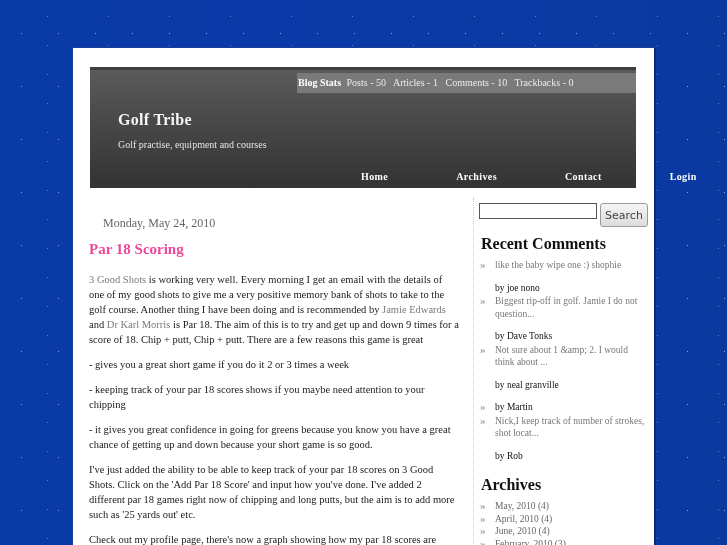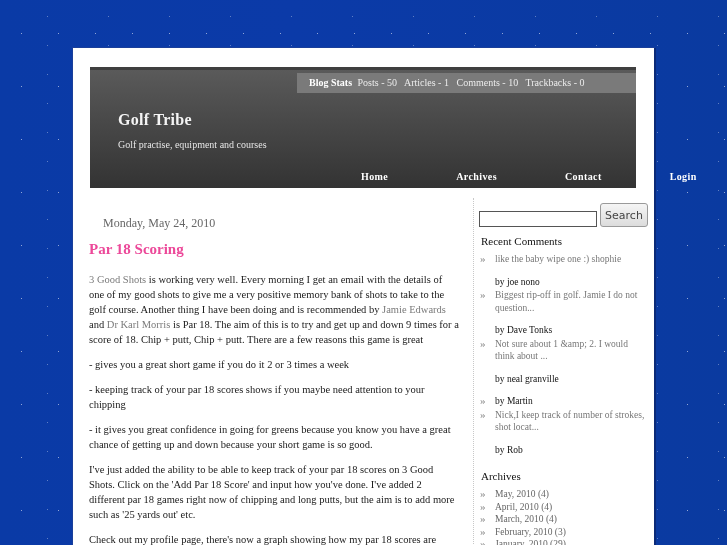--- a/index.html
+++ b/index.html
@@ -25,21 +25,21 @@
   }
   .header {
     position:absolute; left:17px; top:19px; width:546px; height:121px;
     background: linear-gradient(180deg, #5a5a5a 0%, #4a4a4a 40%, #333333 100%);
     border-top:3px solid #3f3f3f;
     box-sizing:border-box;
   }
   .stats {
     position:absolute; left:207px; top:3px; right:0; height:20px;
     background:#7a7a7a;
-    color:#ececec; font-size:10px; line-height:20px; padding-left:12px;
+    color:#ececec; font-size:10px; line-height:20px; padding-left:1px;
     white-space:nowrap;
   }
   .stats b { color:#ffffff; margin-right:3px; }
   .stats span { margin-right:5px; }
   .site-title {
     position:absolute; left:28px; top:41px;
     color:#f4f4f4; font-size:16px; font-weight:bold; letter-spacing:0.3px;
   }
   .tagline {
     position:absolute; left:28px; top:69px;
@@ -66,33 +66,33 @@
   .body p { margin:0 0 10px 0; }
   .body a { color:#7a7a7a; text-decoration:none; }
   .divider {
     position:absolute; left:400px; top:150px; height:360px;
     border-left:1px dotted #c8c8c8;
   }
   .sidebar {
     position:absolute; left:406px; top:155px; width:170px;
     font-size:9.5px; color:#1a1a1a;
   }
-  .search-row { display:flex; align-items:flex-end; }
+  .search-row { display:flex; align-items:flex-start; }
   .search-input {
     width:112px; height:14px; border:1px solid #555; padding:0 2px; margin:0;
     font-size:10px;
   }
   .search-btn {
     margin-left:3px; height:24px; width:48px;
     background:linear-gradient(#f5f5f5,#dcdcdc);
     border:1px solid #9a9a9a; border-radius:3px;
     font-family:"DejaVu Sans", sans-serif; font-size:11px; color:#444;
     padding:0; cursor:pointer;
   }
-  .side-h { font-weight:normal; font-size:11px; margin:8px 0 6px 2px; color:#111; }
+  .side-h { font-weight:bold; font-size:16px; margin:8px 0 6px 2px; color:#111; }
   ul.clist, ul.alist { list-style:none; margin:0; padding:0; }
   ul.clist li { position:relative; padding-left:16px; margin-bottom:1px; line-height:12.5px; }
   ul.clist li .arrow, ul.alist li .arrow {
     position:absolute; left:1px; top:-1px; color:#888; font-size:11px;
   }
   ul.clist li a { color:#777; text-decoration:none; }
   ul.clist li .by { display:block; color:#111; margin-top:10px; margin-bottom:1px;}
   ul.alist li { position:relative; padding-left:16px; line-height:12.5px; }
   ul.alist li a { color:#666; text-decoration:none; }
 </style>
@@ -148,19 +148,19 @@
       <li><span class="arrow">»</span><a>Biggest rip-off in golf. Jamie I do not question...</a><span class="by">by Dave Tonks</span></li>
       <li><span class="arrow">»</span><a>Not sure about 1 &amp;amp; 2. I would think about ...</a><span class="by">by neal granville</span></li>
       <li><span class="arrow">»</span><span class="by">by Martin</span></li>
       <li><span class="arrow">»</span><a>Nick,I keep track of number of strokes, shot locat...</a><span class="by">by Rob</span></li>
     </ul>
 
     <div class="side-h" style="margin-top:14px">Archives</div>
     <ul class="alist">
       <li><span class="arrow">»</span><a>May, 2010 (4)</a></li>
       <li><span class="arrow">»</span><a>April, 2010 (4)</a></li>
-      <li><span class="arrow">»</span><a>March, 2010 (4)</a></li>
+      <li><span class="arrow">»</span><a>June, 2010 (4)</a></li>
       <li><span class="arrow">»</span><a>February, 2010 (3)</a></li>
       <li><span class="arrow">»</span><a>January, 2010 (29)</a></li>
       <li><span class="arrow">»</span><a>December, 2009 (6)</a></li>
     </ul>
   </div>
 </div>
 
 </body></html>

